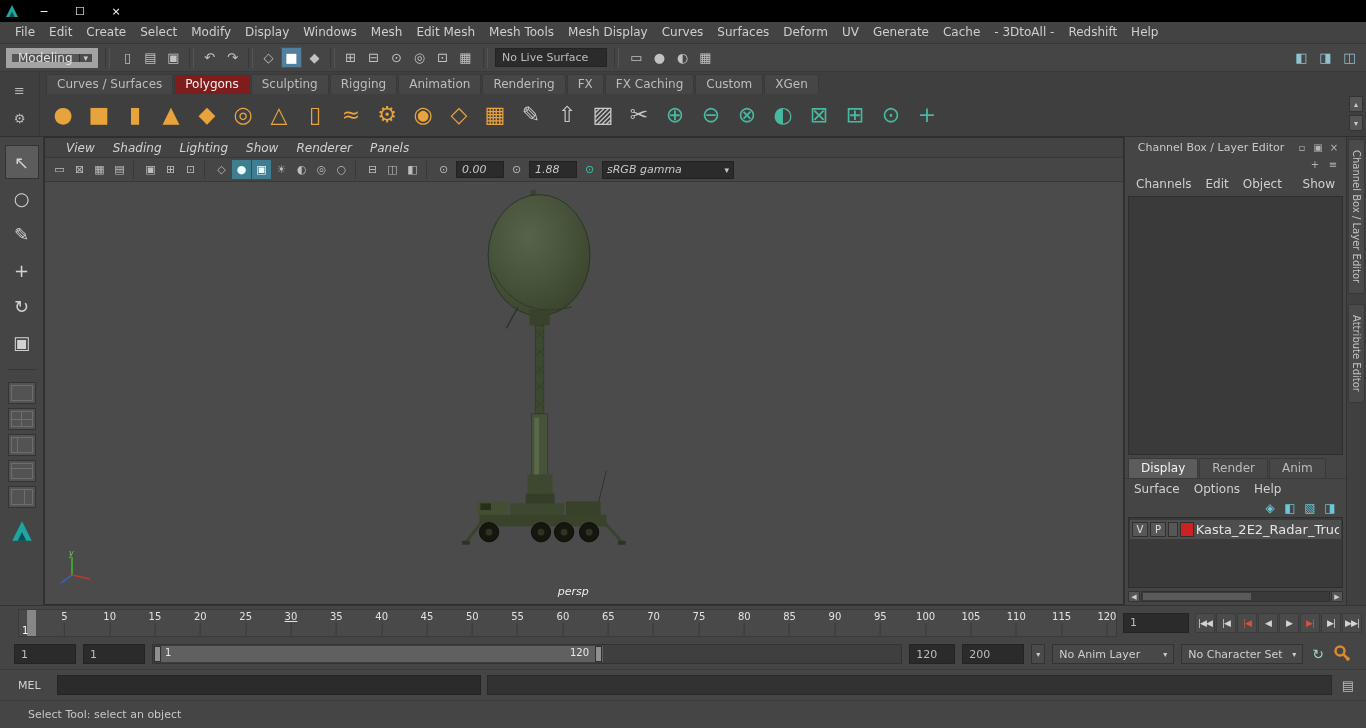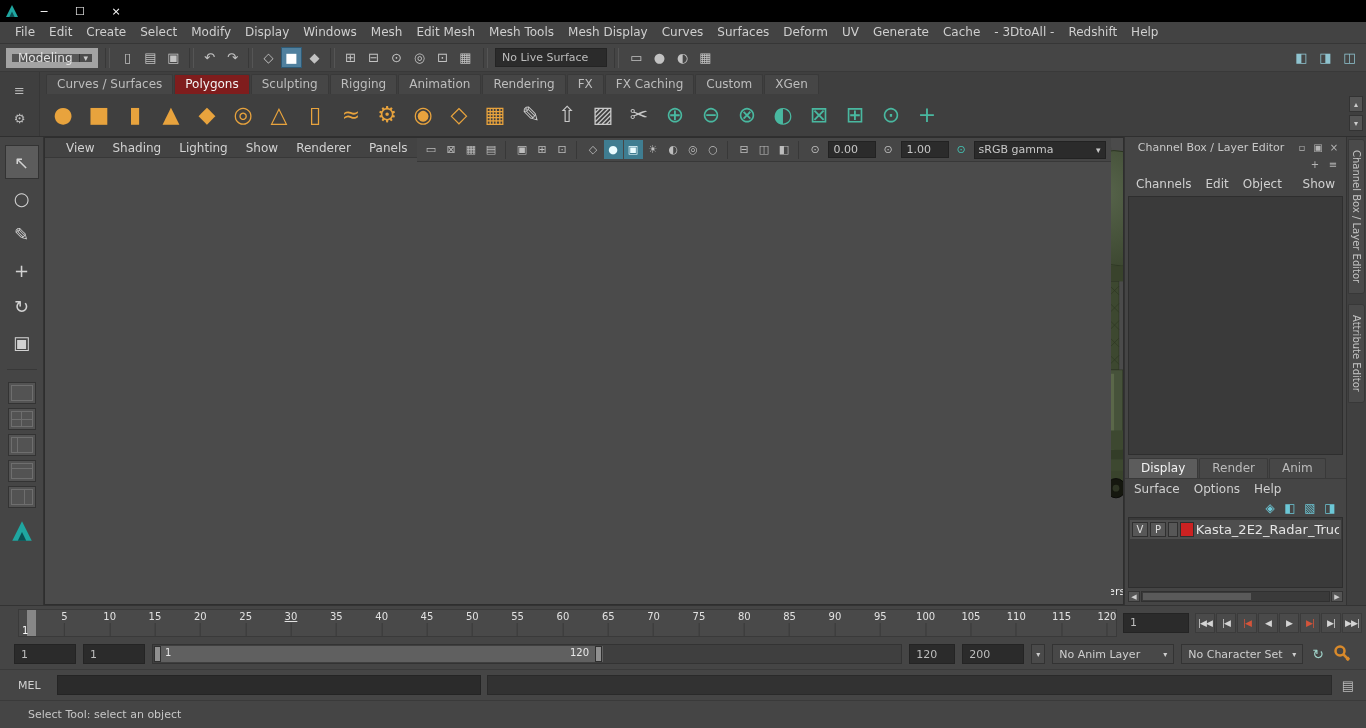--- a/index.html
+++ b/index.html
@@ -52,21 +52,21 @@
   .tbx-sep{width:30px;border-top:1px solid #383838;margin:8px 0;}
   .layout-btn{width:28px;height:22px;background:#535353;border:1px solid #333;position:relative;margin:2px 0;}
   .layout-btn::before{content:"";position:absolute;inset:2px;border:1px solid #6e6e6e;}
   .layout-btn.four::after{content:"";position:absolute;inset:2px;
       background:linear-gradient(#6e6e6e,#6e6e6e) center/100% 1px no-repeat,linear-gradient(#6e6e6e,#6e6e6e) center/1px 100% no-repeat;}
   .layout-btn.split-v::after{content:"";position:absolute;inset:2px;background:linear-gradient(#6e6e6e,#6e6e6e) 30% 0/1px 100% no-repeat;}
   .layout-btn.split-h::after{content:"";position:absolute;inset:2px;background:linear-gradient(#6e6e6e,#6e6e6e) 0 35%/100% 1px no-repeat;}
   .layout-btn.split-v2::after{content:"";position:absolute;inset:2px;background:linear-gradient(#6e6e6e,#6e6e6e) 65% 0/1px 100% no-repeat;}
   .toolbox-logo{margin-top:6px;}
 
-  .viewport{flex:1;display:flex;flex-direction:row;background:#4b4b4b;border:1px solid #2e2e2e;}
+  .viewport{flex:1;display:flex;flex-direction:column;background:#4b4b4b;border:1px solid #2e2e2e;font-style:italic;}
   .vp-menubar{height:20px;background:#434343;border-bottom:1px solid #383838;display:flex;align-items:center;padding-left:12px;}
   .vp-menu-item{padding:0 9px;font-size:12px;color:#d2d2d2;line-height:20px;}
   .vp-iconbar{height:24px;background:#464646;border-bottom:1px solid #383838;display:flex;align-items:center;padding:0 5px;gap:1px;}
   .vp-icon{width:19px;height:19px;display:flex;align-items:center;justify-content:center;font-size:11px;color:#bdbdbd;}
   .vp-icon.active{background:#3f7d91;color:#eafcff;}
   .vp-icon.tealc{color:#43c2b2;}
   .vp-sep{width:4px;height:18px;border-left:1px solid #383838;margin:0 3px;}
   .vp-field{width:48px;height:17px;background:#2b2b2b;border:1px solid #222;color:#c8c8c8;font-size:11px;display:flex;align-items:center;padding:0 5px;margin:0 2px;}
   .vp-dd{width:132px;height:18px;background:#2b2b2b;border:1px solid #222;display:flex;align-items:center;font-size:11px;color:#c8c8c8;padding:0 4px;gap:4px;margin-left:2px;}
   .vp-dd .cdn{margin-left:auto;font-size:9px;}
@@ -330,21 +330,21 @@
             <div class="vp-icon">○</div>
             <div class="vp-sep"></div>
             <div class="vp-icon">⊟</div>
             <div class="vp-icon">◫</div>
             <div class="vp-icon">◧</div>
             <div class="vp-sep"></div>
             <div class="vp-icon">⊙</div>
           </div>
         <div class="vp-field">0.00</div>
         <div class="vp-icon">⊙</div>
-        <div class="vp-field">1.00</div>
+        <div class="vp-field">1.88</div>
         <div class="vp-icon tealc">⊙</div>
         <div class="vp-dd">
           <span>sRGB gamma</span>
           <span class="cdn">▾</span>
         </div>
       </div>
       <div class="vp-canvas">
 
         <svg class="model-svg" width="240" height="404" viewBox="0 0 240 420">
           <defs>

